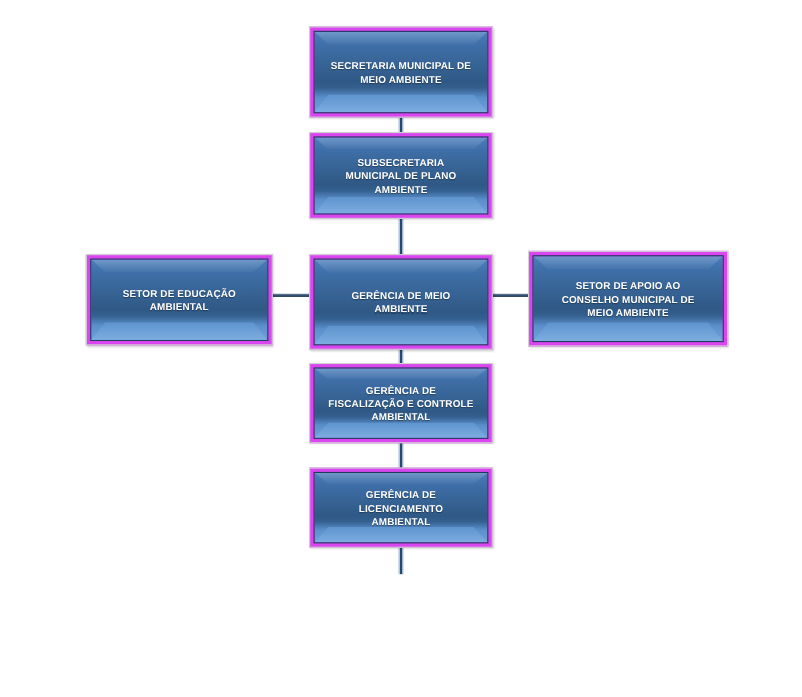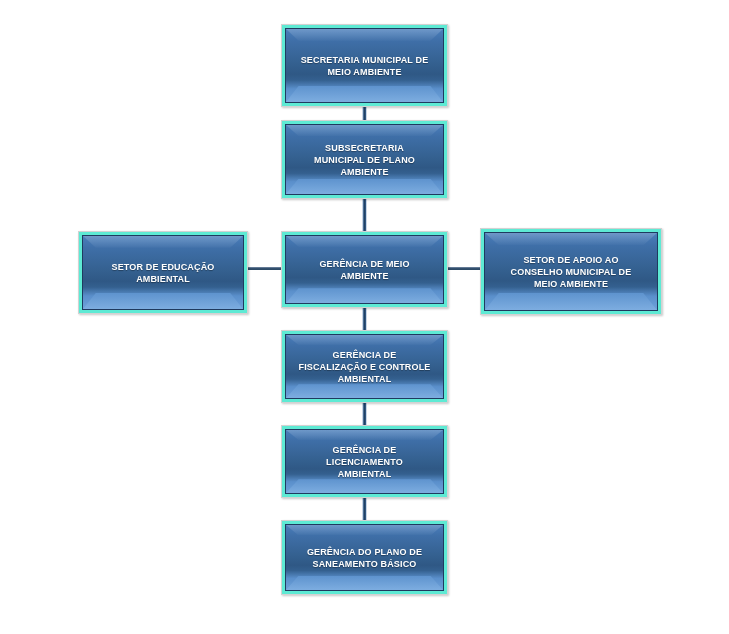--- a/index.html
+++ b/index.html
@@ -20,21 +20,21 @@
     left: 0;
     top: 0;
     width: 729px;
     height: 634px;
   }
 
   
   .node {
     position: absolute;
     box-sizing: border-box;
-    background: #5eead4;
+    background: #d946ef;
     border: 1px solid #d2d2d2;
     padding: 3px;
     box-shadow: 1px 1px 2px rgba(0,0,0,0.22);
   }
 
   
   .node-face {
     position: relative;
     width: 100%;
     height: 100%;
@@ -134,21 +134,21 @@
   </div>
 
   <div class="node" style="left:281px; top:120px; width:167px; height:79px;">
     <div class="node-face">
       <span class="node-label">SUBSECRETARIA
 MUNICIPAL DE PLANO
 AMBIENTE</span>
     </div>
   </div>
 
-  <div class="node" style="left:281px; top:231px; width:167px; height:77px;">
+  <div class="node" style="left:281px; top:231px; width:167px; height:87px;">
     <div class="node-face">
       <span class="node-label">GERÊNCIA DE MEIO
 AMBIENTE</span>
     </div>
   </div>
 
   <div class="node" style="left:66px; top:231px; width:170px; height:83px;margin-left:12px;">
     <div class="node-face">
       <span class="node-label">SETOR DE EDUCAÇÃO
 AMBIENTAL</span>
@@ -172,20 +172,14 @@
   </div>
 
   <div class="node" style="left:281px; top:425px; width:167px; height:73px;">
     <div class="node-face">
       <span class="node-label">GERÊNCIA DE
 LICENCIAMENTO
 AMBIENTAL</span>
     </div>
   </div>
 
-  <div class="node" style="left:281px; top:520px; width:167px; height:75px;">
-    <div class="node-face">
-      <span class="node-label">GERÊNCIA DO PLANO DE
-SANEAMENTO BÁSICO</span>
-    </div>
-  </div>
 
 </div>
 
 </body></html>

